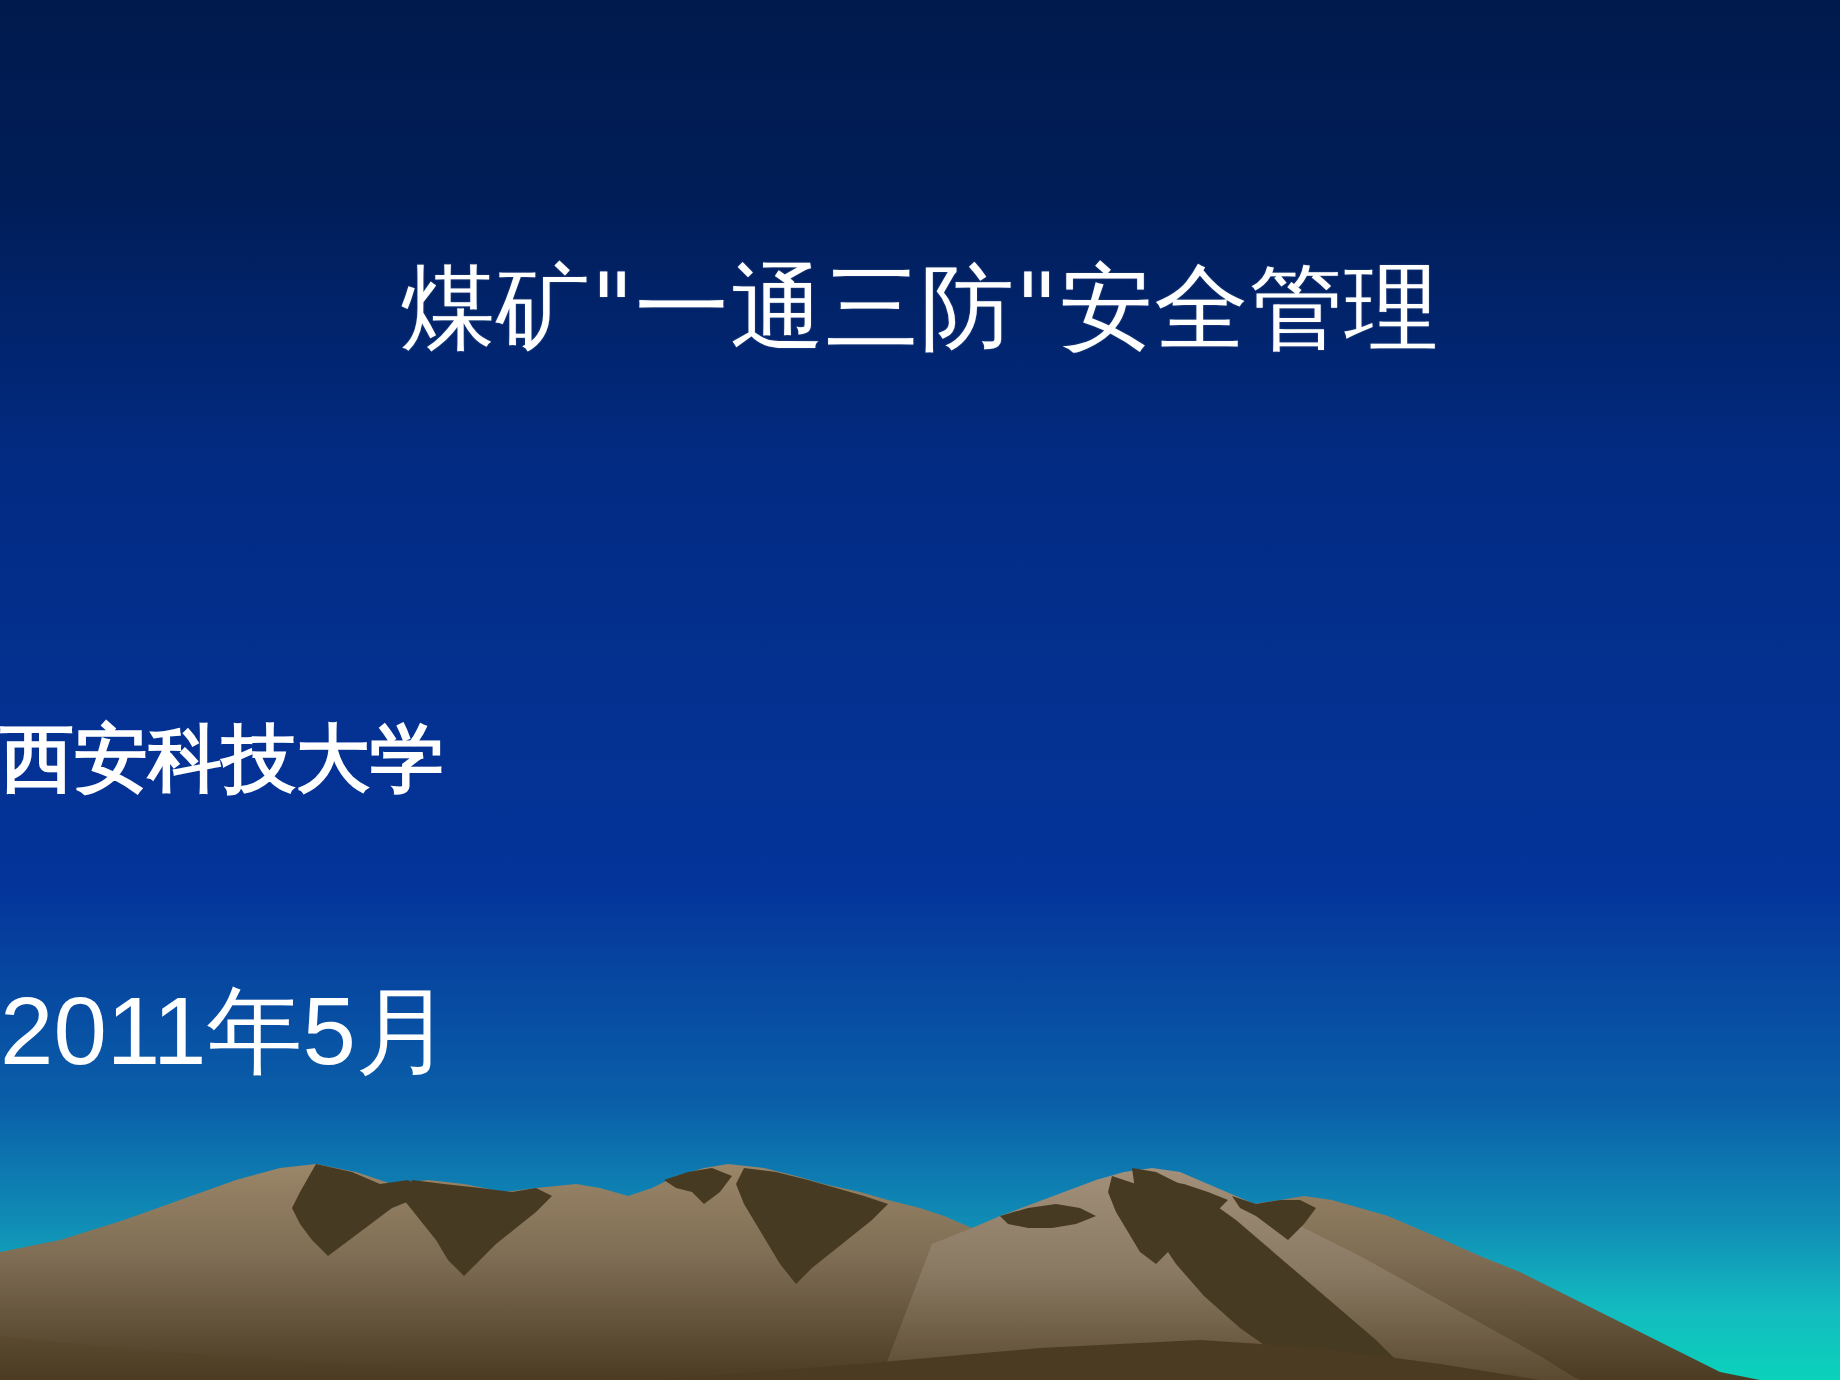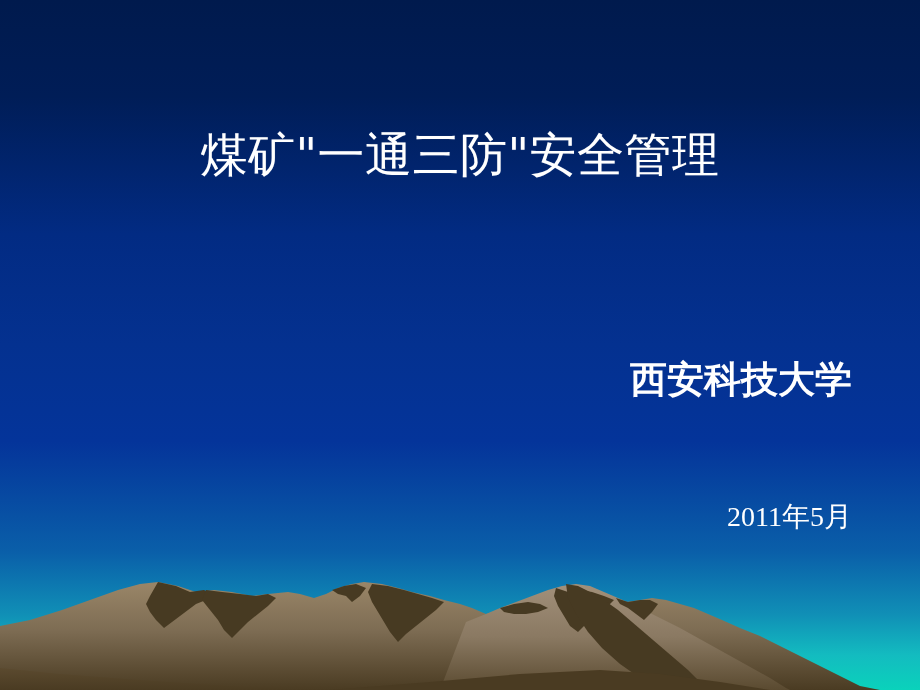--- a/index.html
+++ b/index.html
@@ -77,21 +77,21 @@
     color: #ffffff;
     white-space: nowrap;
     text-shadow: 0 0 1px rgba(255,255,255,0.25);
   }
 
   .subtitle-block {
     position: absolute;
     left: 0;
     top: 358px;
     width: 852px;
-    text-align: right;
+    text-align: left;
   }
   .sub-line {
     color: #ffffff;
     white-space: pre;
   }
   .sub-org {
     font-family: "DejaVu Sans", "Liberation Sans", sans-serif;
     font-weight: bold;
     font-size: 37px;
     line-height: 44px;
@@ -100,22 +100,22 @@
   .sub-spacer-1 { height: 46px; }
   .sub-name {
     font-family: "DejaVu Sans", "Liberation Sans", sans-serif;
     font-weight: bold;
     font-size: 37px;
     line-height: 44px;
     letter-spacing: 1px;
   }
   .sub-spacer-2 { height: 46px; }
   .sub-date {
-    font-family: Liberation Serif, serif;
-    font-size: 28px;
+    font-family: Liberation Sans, sans-serif;
+    font-size: 48px;
     line-height: 46px;
   }
 </style>
 </head>
 <body>
 
 <div id="slide">
 
   <svg id="landscape" viewBox="0 0 920 120" preserveAspectRatio="none" xmlns="http://www.w3.org/2000/svg">
     <defs>

